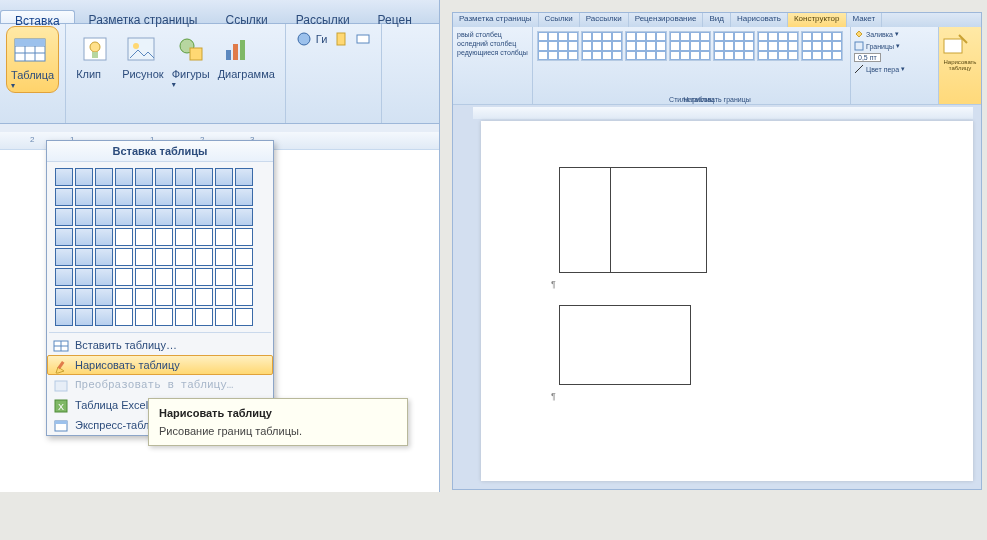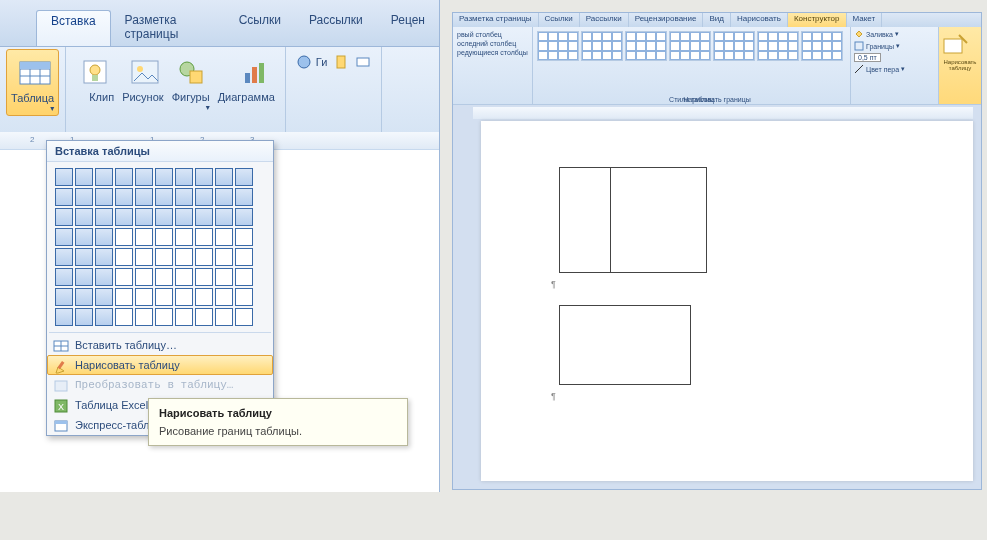--- a/index.html
+++ b/index.html
@@ -17,24 +17,23 @@
   .left-window {
     position: absolute;
     left: 0; top: 0;
     width: 440px; height: 492px;
     background: #e6edf7;
     border-right: 1px solid #9db7d9;
   }
   .tab-strip {
     display: flex;
     background: linear-gradient(#dfe9f7, #c7d9ee);
-    height: 47px;
+    height: 24px;
     padding-top: 10px;
     border-bottom: 1px solid #9db7d9;
-    padding-left: 36px;
   }
   .tab {
     padding: 3px 14px 0 14px;
     font-size: 12px;
     color: #2c4c7c;
     cursor: pointer;
   }
   .tab.active {
     background: linear-gradient(#f7fbff, #e9f1fb);
     border: 1px solid #9db7d9;
@@ -51,24 +50,24 @@
   .ribbon-group {
     border-right: 1px solid #b5cae3;
     padding: 2px 6px 14px 6px;
     display: flex;
     align-items: flex-start;
     position: relative;
   }
   .ribbon-btn {
     display: flex;
     flex-direction: column;
-    align-items: flex-end;
+    align-items: flex-start;
     padding: 2px 4px;
     cursor: pointer;
-    border-radius: 3px;
+    border-radius: 9px;
   }
   .ribbon-btn.active {
     background: linear-gradient(#ffe9a6, #ffd36b);
     border: 1px solid #e0a23b;
   }
   .ribbon-btn .icon {
     width: 34px; height: 34px;
     margin: 4px 2px 2px 2px;
   }
   .ribbon-btn .lbl {
@@ -109,20 +108,21 @@
 
   
   .table-dropdown {
     position: absolute;
     left: 46px; top: 140px;
     width: 228px;
     background: #f4f6f9;
     border: 1px solid #8ca5c8;
     box-shadow: 2px 3px 6px rgba(0,0,0,0.25);
     z-index: 10;
+    text-align: center;
   }
   .td-header {
     padding: 4px 8px;
     font-weight: bold;
     font-size: 11px;
     color: #2c4c7c;
     background: linear-gradient(#f9fbfd, #e9f1fb);
     border-bottom: 1px solid #cad9ec;
   }
   .grid {

